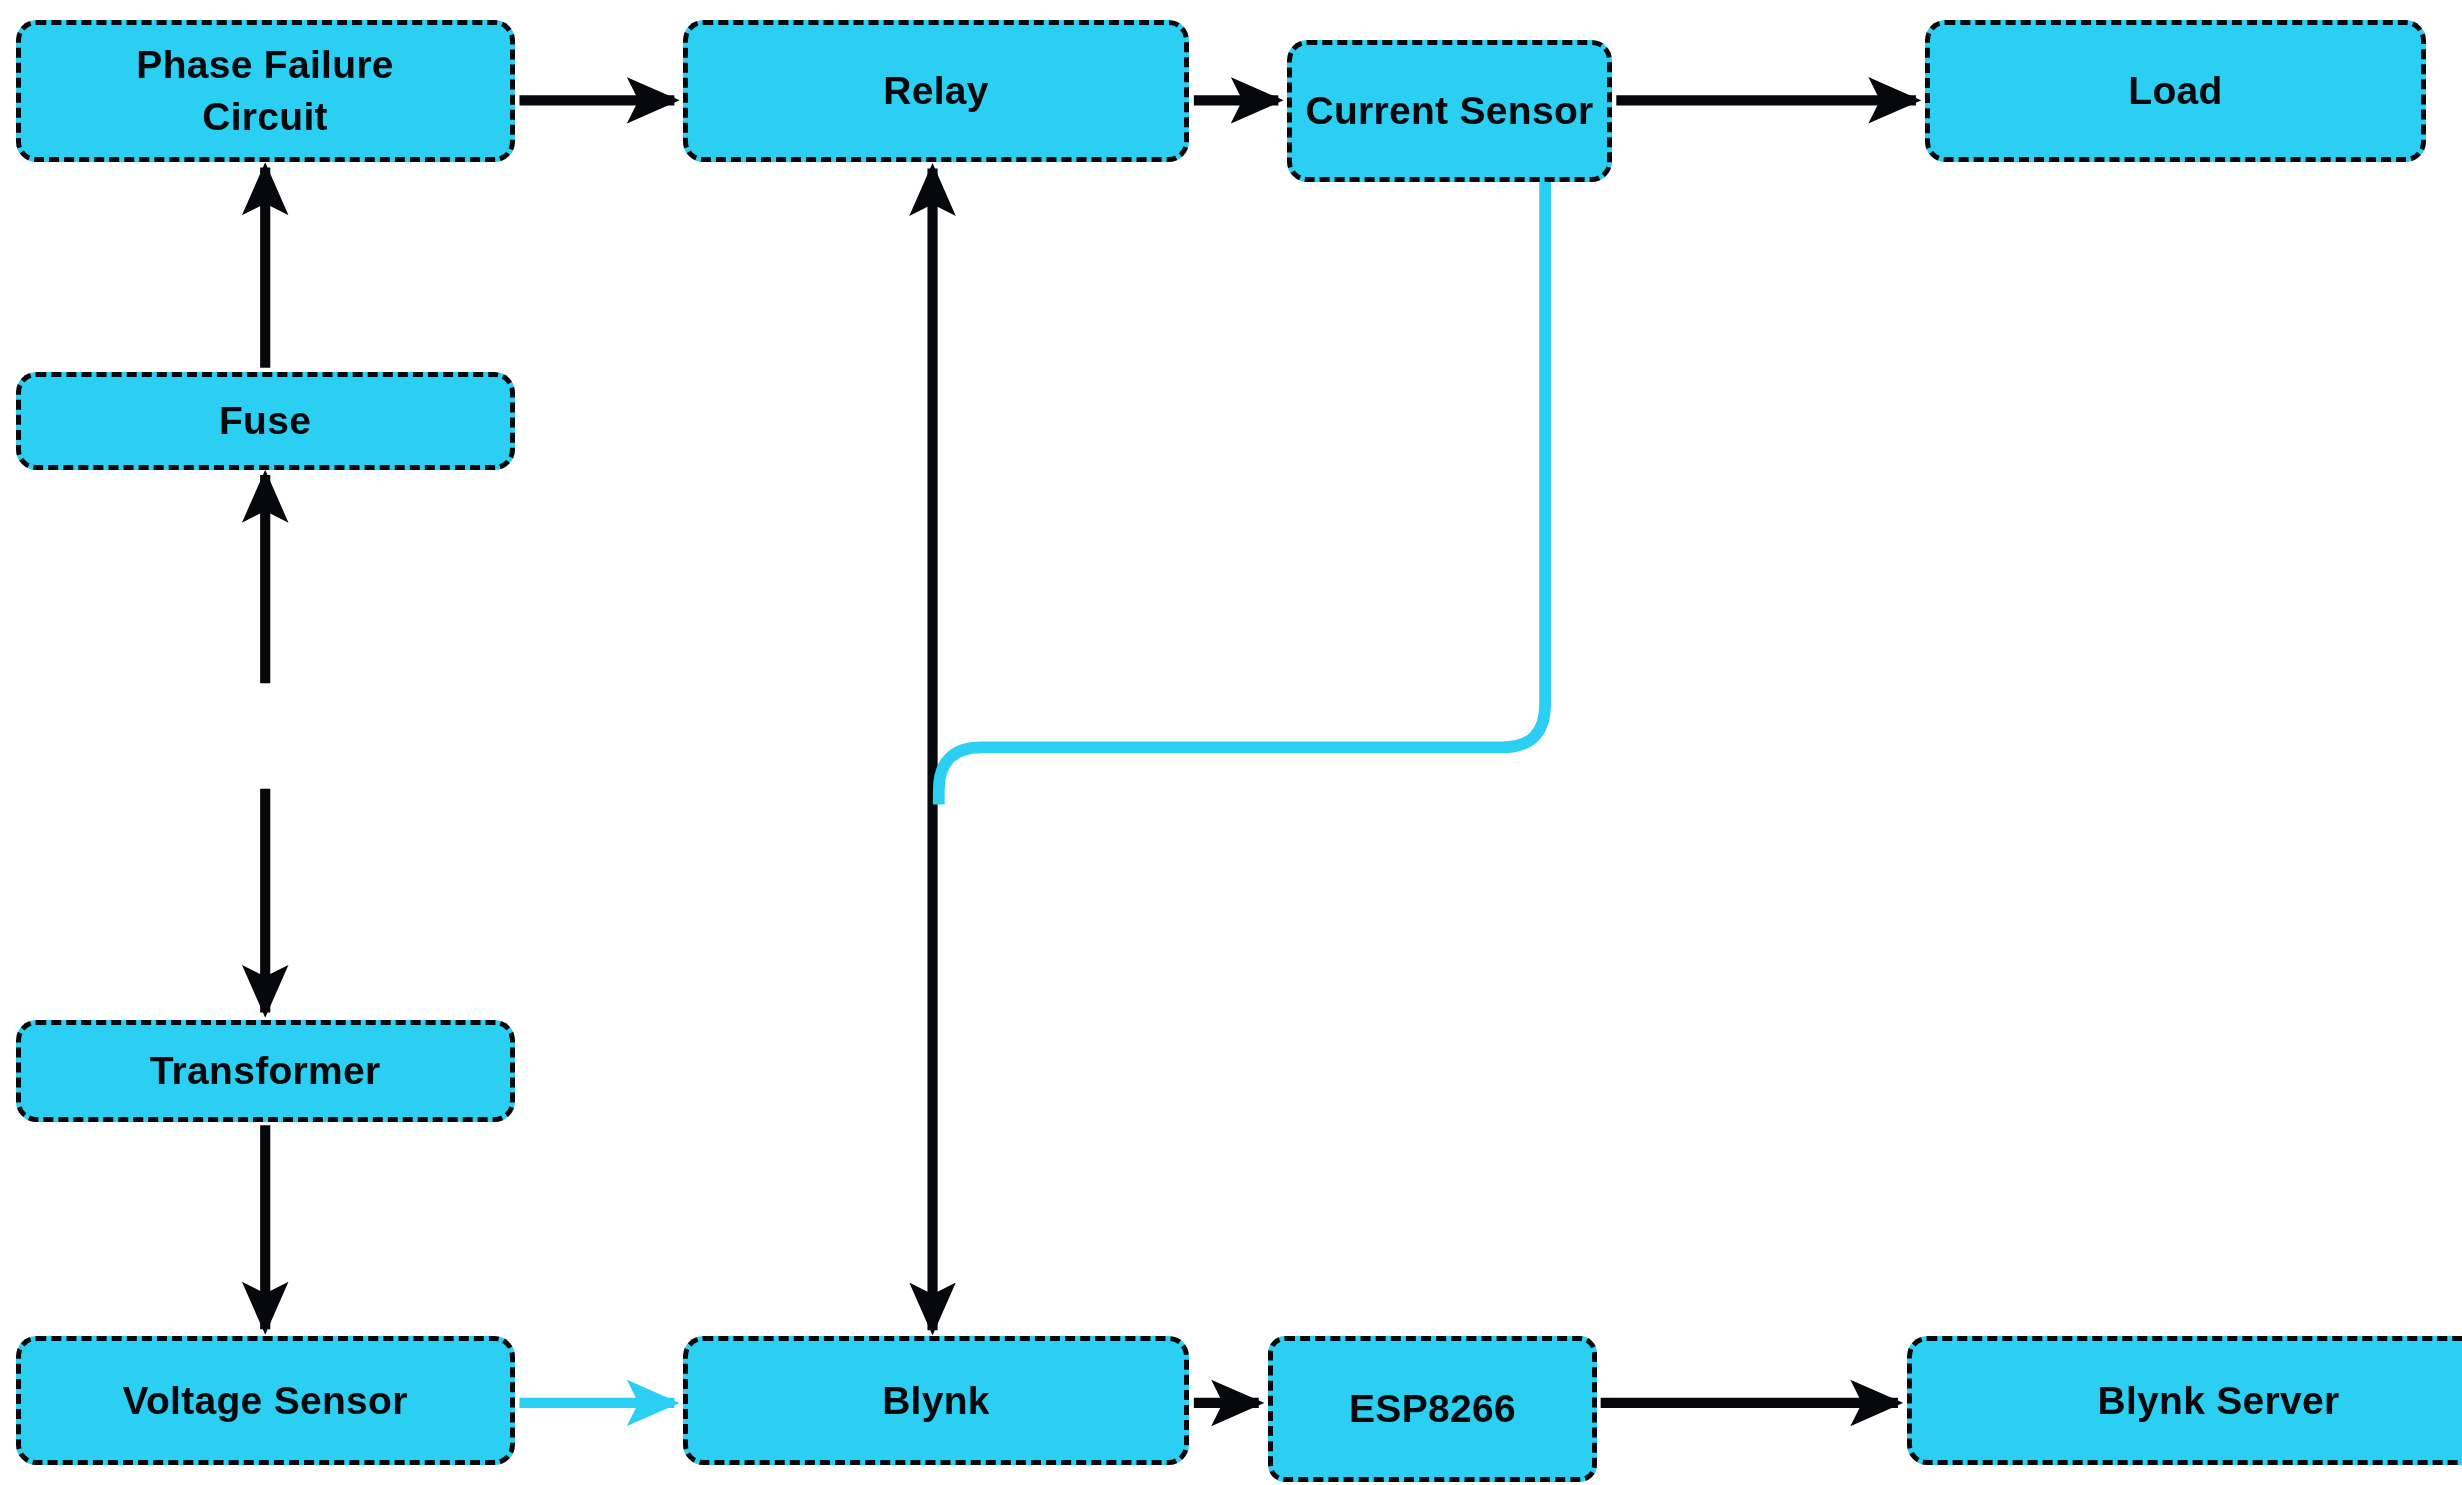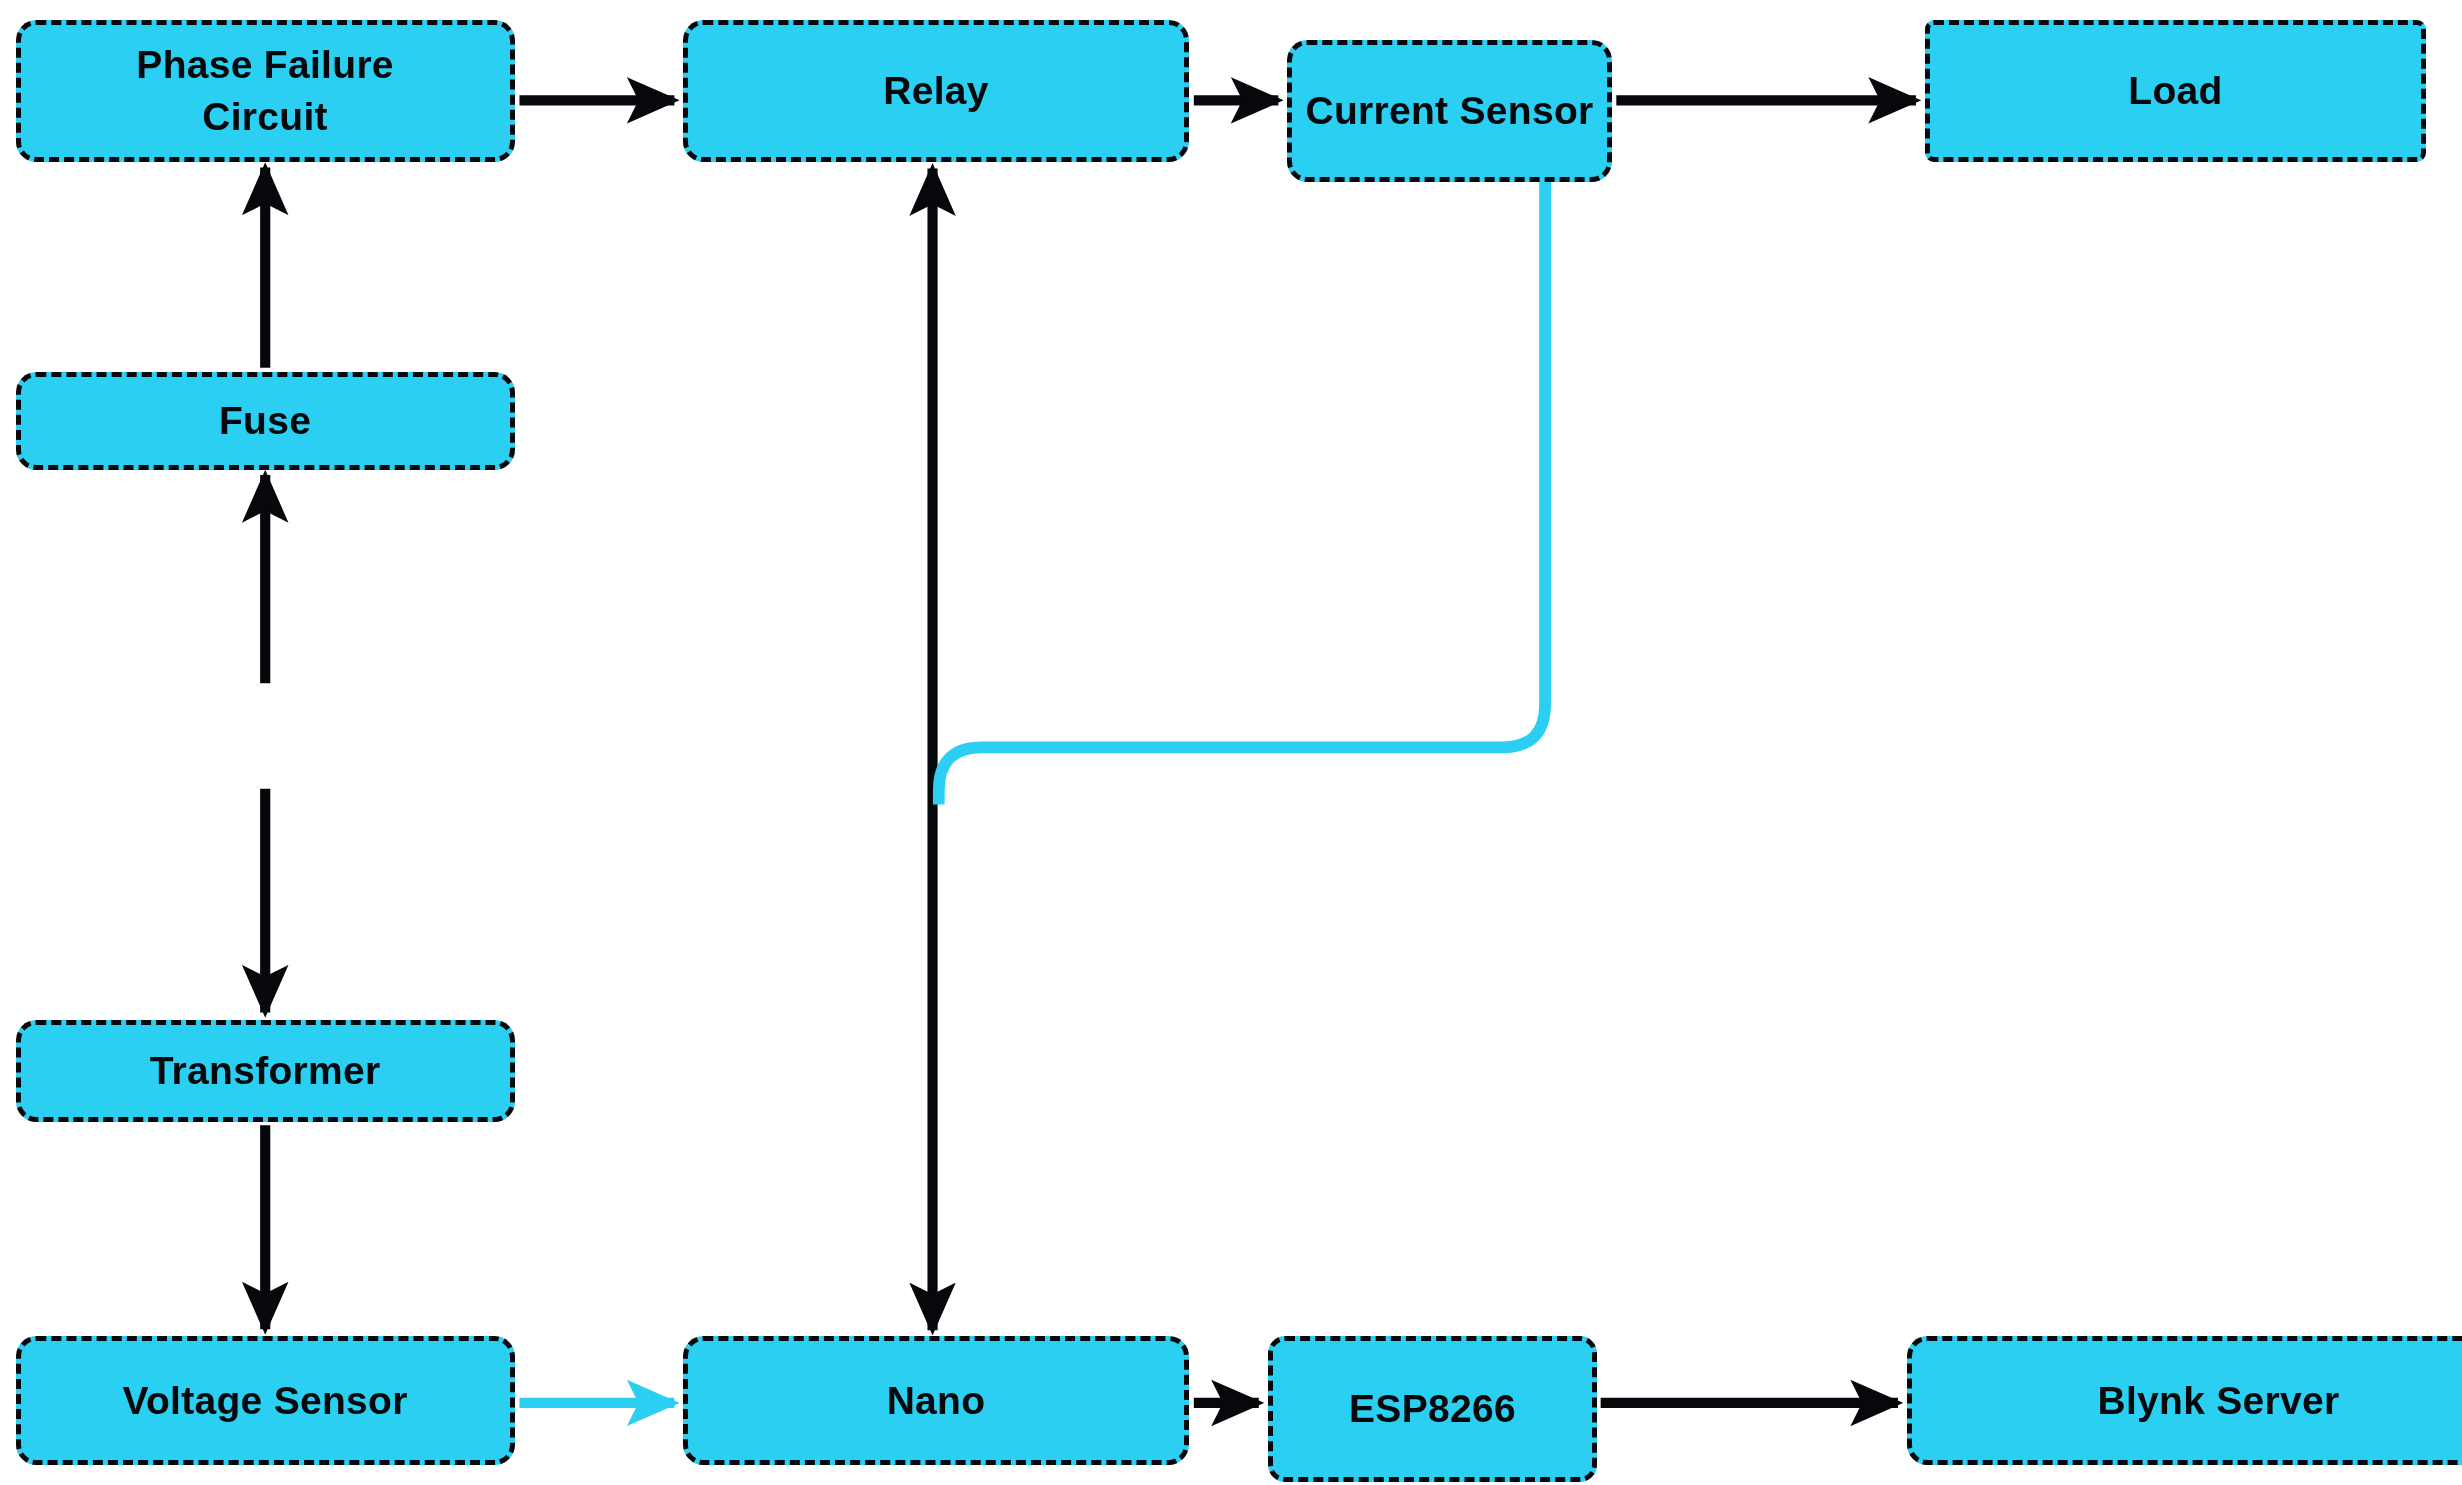--- a/index.html
+++ b/index.html
@@ -93,39 +93,39 @@
 
   <div class="node" style="left:15.6px; top:19.6px; width:499px; height:142px;">
     <span class="node-label">Phase Failure
 Circuit</span>
   </div>
 
   <div class="node" style="left:1287px; top:19.6px; width:325px; height:142px;margin-top:20px;">
     <span class="node-label">Current Sensor</span>
   </div>
 
-  <div class="node" style="left:1925px; top:19.6px; width:501px; height:142px;border-radius:9px;">
+  <div class="node" style="left:1925px; top:19.6px; width:501px; height:142px;">
     <span class="node-label">Load</span>
   </div>
 
   <div class="node" style="left:15.6px; top:372px; width:499px; height:98px;">
     <span class="node-label">Fuse</span>
   </div>
 
 
   <div class="node" style="left:15.6px; top:1020px; width:499px; height:102px;">
     <span class="node-label">Transformer</span>
   </div>
 
   <div class="node" style="left:15.6px; top:1336px; width:499px; height:129px;">
     <span class="node-label">Voltage Sensor</span>
   </div>
 
   <div class="node" style="left:683px; top:1336px; width:506px; height:129px;">
-    <span class="node-label">Nano</span>
+    <span class="node-label">Blynk</span>
   </div>
 
   <div class="node" style="left:1268px; top:1336px; width:329px; height:146px;border-radius:17px;">
     <span class="node-label">ESP8266</span>
   </div>
 
   <div class="node" style="left:1907px; top:1336px; width:623px; height:129px;">
     <span class="node-label">Blynk Server</span>
   </div>
 

